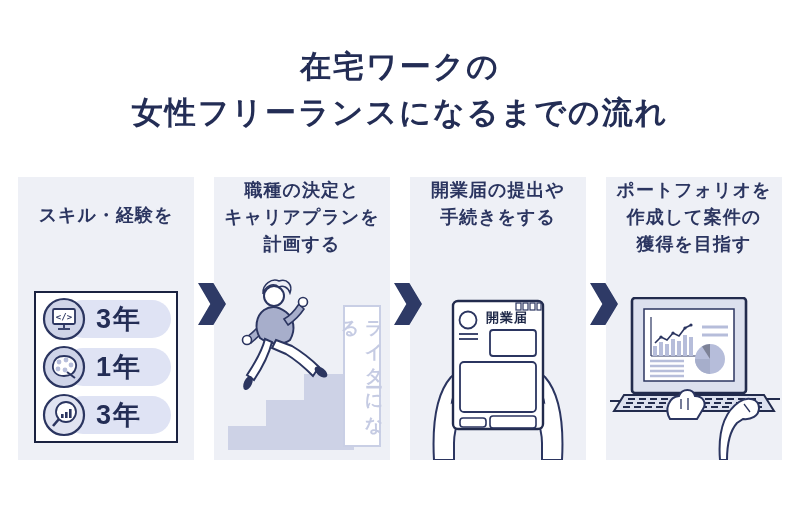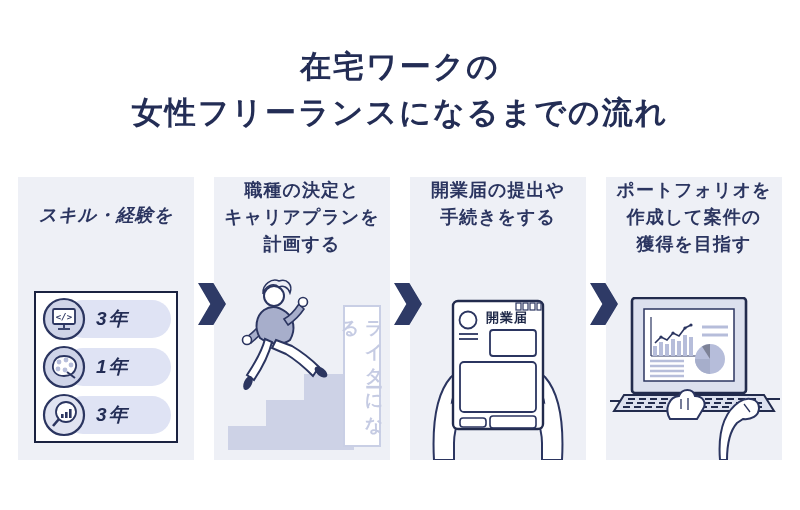--- a/index.html
+++ b/index.html
@@ -6,21 +6,21 @@
   .page{
     position:relative;width:800px;height:510px;background:#ffffff;overflow:hidden;
     font-family:"Liberation Sans","DejaVu Sans",sans-serif;
   }
   .main-title{
     position:absolute;top:44px;left:0;width:800px;text-align:center;
     font-size:31px;font-weight:bold;color:#232d55;line-height:46px;letter-spacing:2px;
   }
   .flow{position:absolute;left:18px;top:177px;width:764px;height:283px;}
   .panel{position:absolute;top:0;width:176px;height:283px;background:#eef0f6;}
-  .panel-1{left:0;font-style:italic;}
+  .panel-1{left:0;}
   .panel-2{left:196px;}
   .panel-3{left:392px;}
   .panel-4{left:588px;}
   .panel-title{
     padding-top:0;text-align:center;font-size:18px;font-weight:bold;
     color:#2b3560;line-height:27px;letter-spacing:1px;
   }
   .panel-1 .panel-title{padding-top:25px;}
   .chevron{
     position:absolute;top:106px;width:28px;height:42px;background:#2e3a66;
@@ -34,21 +34,21 @@
   .skill-box{
     position:absolute;left:16px;top:114px;width:140px;height:148px;
     background:#ffffff;border:2px solid #1a2240;
     display:flex;flex-direction:column;justify-content:space-evenly;
   }
   .skill-row{position:relative;height:44px;margin-left:6px;}
   .skill-pill{
     position:absolute;left:22px;right:5px;top:3px;height:38px;border-radius:19px;
     background:#dfe3f4;display:flex;align-items:center;
     padding-left:32px;box-sizing:border-box;
-    font-size:19px;font-weight:bold;color:#232d55;letter-spacing:2px;
+    font-size:27px;font-weight:bold;color:#232d55;letter-spacing:2px;
   }
   .skill-icon{position:absolute;left:0;top:0;width:44px;height:44px;}
 
   
   .sign{
     position:absolute;left:129px;top:128px;width:38px;height:142px;background:#ffffff;
     border:2px solid #c9cfe5;box-sizing:border-box;
     display:flex;align-items:center;justify-content:center;
   }
   .sign-text{

